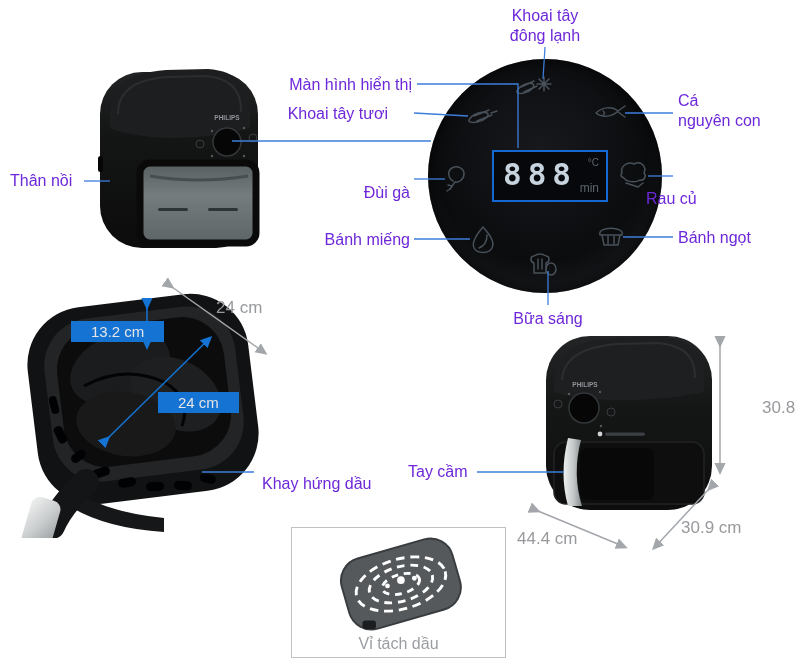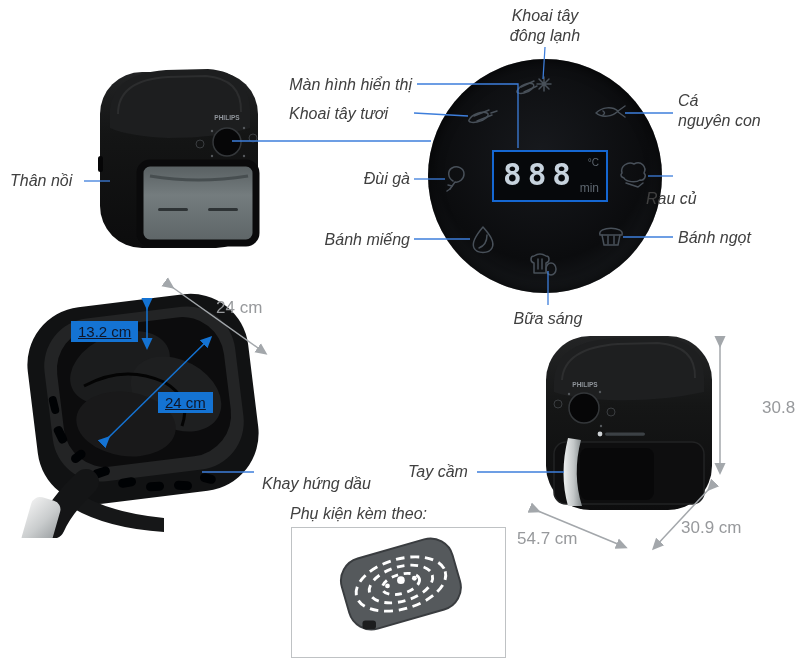--- a/index.html
+++ b/index.html
@@ -1,31 +1,31 @@
 <!DOCTYPE html>
 <html><head>
 <meta charset="utf-8">
 <style>
   html,body{margin:0;padding:0;background:#fff;}
   .stage{
     position:relative;width:800px;height:670px;background:#ffffff;overflow:hidden;
     font-family:"Liberation Sans","DejaVu Sans",sans-serif;
   }
   .lbl{
-    position:absolute;font-size:16px;line-height:20px;color:#404040;
-    white-space:nowrap;z-index:6;font-style:italic;
+    position:absolute;font-size:16px;line-height:20px;color:#6d28d9;
+    white-space:nowrap;z-index:6;
   }
   .lbl.center{text-align:center;white-space:normal;}
   .lbl.rt{text-align:right;}
   .dim{
     position:absolute;font-size:17px;color:#97999c;white-space:nowrap;z-index:6;
   }
   .chip{
-    position:absolute;background:#1473d3;color:#0f172a;font-size:15px;
-    line-height:19px;padding:1px 7px;z-index:7;white-space:nowrap;text-decoration:underline;
+    position:absolute;background:#1473d3;color:#e5e5e5;font-size:15px;
+    line-height:19px;padding:1px 20px;z-index:7;white-space:nowrap;
   }
   .panel{
     position:absolute;left:428px;top:59px;width:234px;height:234px;border-radius:50%;
     background:radial-gradient(circle at 48% 40%, #17191d 0%, #0b0c0e 58%, #24282c 100%);
     z-index:2;box-shadow:inset 0 0 14px rgba(0,0,0,.8);
   }
   .panel .icon{position:absolute;z-index:3;}
   .display{
     position:absolute;left:492px;top:150px;width:112px;height:48px;
     background:#06080b;border:2px solid #1567d2;z-index:4;
@@ -207,63 +207,63 @@
       </g>
     </svg>
   </div>
 
   <div class="display">
     <span class="val">888</span>
     <span class="tu">°C</span>
     <span class="mu">min</span>
   </div>
 
-  <div class="lbl" style="left:290px;top:504px;">Phụ kiện kèm theo:</div>
   <div class="accbox">
     <svg width="174" height="96" viewBox="0 0 180 100">
       <rect x="32" y="12" width="120" height="76" rx="24" transform="rotate(-16 92 50)" fill="#55595c" stroke="#393c3f" stroke-width="2"></rect>
       <g fill="none" stroke="#ffffff" stroke-width="3" transform="rotate(-16 92 50)">
         <ellipse cx="92" cy="50" rx="48" ry="26" stroke-dasharray="9 6"></ellipse>
         <ellipse cx="92" cy="50" rx="34" ry="18" stroke-dasharray="8 6"></ellipse>
         <ellipse cx="92" cy="50" rx="20" ry="10" stroke-dasharray="7 6"></ellipse>
       </g>
       <g fill="#ffffff">
         <circle cx="92" cy="46" r="4"></circle>
           <circle cx="78" cy="52" r="2.5"></circle>
           <circle cx="106" cy="44" r="2.5"></circle>
       </g>
       <rect x="52" y="88" width="14" height="9" rx="3" fill="#1c1d1e"></rect>
     </svg>
+    <div class="cap">Vỉ tách dầu</div>
   </div>
 
   <div class="lbl" style="left:10px;top:171px;">Thân nồi</div>
   <div class="lbl rt" style="right:388px;top:75px;margin-left:36px;">Màn hình hiển thị</div>
   <div class="lbl rt" style="right:412px;top:104px;">Khoai tây tươi</div>
-  <div class="lbl rt" style="right:390px;top:169px;">Đùi gà</div>
+  <div class="lbl rt" style="right:390px;top:183px;">Đùi gà</div>
   <div class="lbl rt" style="right:390px;top:230px;">Bánh miếng</div>
   <div class="lbl center" style="left:493px;top:6px;width:104px;">
     <span>Khoai tây</span><br>
     <span>đông lạnh</span>
   </div>
   <div class="lbl" style="left:678px;top:91px;">
     <span>Cá</span><br>
     <span>nguyên con</span>
   </div>
   <div class="lbl" style="left:646px;top:165px;margin-top:24px;">Rau củ</div>
   <div class="lbl" style="left:678px;top:228px;">Bánh ngọt</div>
   <div class="lbl center" style="left:503px;top:309px;width:90px;">Bữa sáng</div>
   <div class="lbl" style="left:262px;top:462px;margin-top:12px;">Khay hứng dầu</div>
   <div class="lbl" style="left:408px;top:462px;">Tay cầm</div>
 
   <div class="dim" style="left:216px;top:298px;">24 cm</div>
   <div class="chip" style="left:71px;top:321px;">13.2 cm</div>
   <div class="chip" style="left:158px;top:392px;">24 cm</div>
   <div class="dim" style="left:726px;top:398px;margin-left:36px;">30.8 cm</div>
   <div class="dim" style="left:681px;top:518px;">30.9 cm</div>
-  <div class="dim" style="left:517px;top:529px;">54.7 cm</div>
+  <div class="dim" style="left:517px;top:529px;">44.4 cm</div>
 
   <svg class="overlay" width="800" height="670" viewBox="0 0 800 670">
     <defs>
       <marker id="ag" markerWidth="9" markerHeight="9" refX="6" refY="4.5" orient="auto">
         <path d="M0,0.8 L8,4.5 L0,8.2 Z" fill="#a3a7ab"></path>
       </marker>
       <marker id="ab" markerWidth="9" markerHeight="9" refX="6" refY="4.5" orient="auto">
         <path d="M0,0.8 L8,4.5 L0,8.2 Z" fill="#1473d3"></path>
       </marker>
     </defs>

